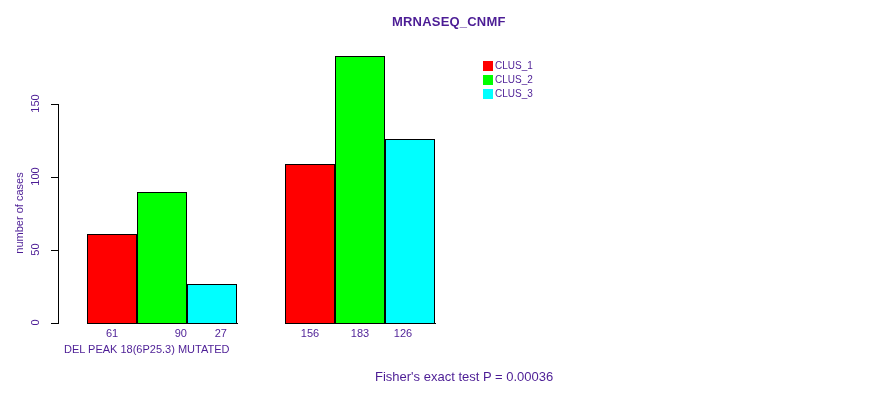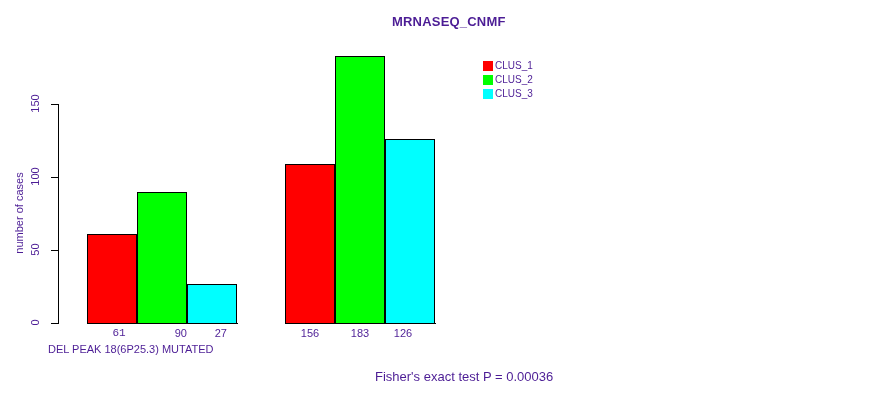--- a/index.html
+++ b/index.html
@@ -196,25 +196,25 @@
     </div>
 
     <div id="y-axis-title">number of cases</div>
 
     <div class="group-baseline" style="left:87px; width:151px;"></div>
 
     <div class="bar" style="left:87px; width:50px; top:234px; height:90px; background:#FF0000;"></div>
     <div class="bar" style="left:137px; width:50px; top:192px; height:132px; background:#00FF00;"></div>
     <div class="bar" style="left:187px; width:50px; top:284px; height:40px; background:#00FFFF;"></div>
 
-    <div class="bar-value" style="left:94px; width:50px;font-family:Liberation Mono, monospace;">61</div>
+    <div class="bar-value" style="left:87px; width:50px;">61</div>
     <div class="bar-value" style="left:137px; width:50px;text-align:right;">90</div>
     <div class="bar-value" style="left:177px; width:50px;text-align:right;">27</div>
 
-    <div class="group-caption" style="left:48px;">DEL PEAK 18(6P25.3) MUTATED</div>
+    <div class="group-caption" style="left:64px;">DEL PEAK 18(6P25.3) MUTATED</div>
 
     <div class="group-baseline" style="left:285px; width:151px;"></div>
 
     <div class="bar" style="left:285px; width:50px; top:164px; height:160px; background:#FF0000;"></div>
     <div class="bar" style="left:335px; width:50px; top:56px; height:268px; background:#00FF00;"></div>
     <div class="bar" style="left:385px; width:50px; top:139px; height:185px; background:#00FFFF;"></div>
 
     <div class="bar-value" style="left:285px; width:50px;">156</div>
     <div class="bar-value" style="left:335px; width:50px;">183</div>
     <div class="bar-value" style="left:378px; width:50px;">126</div>

